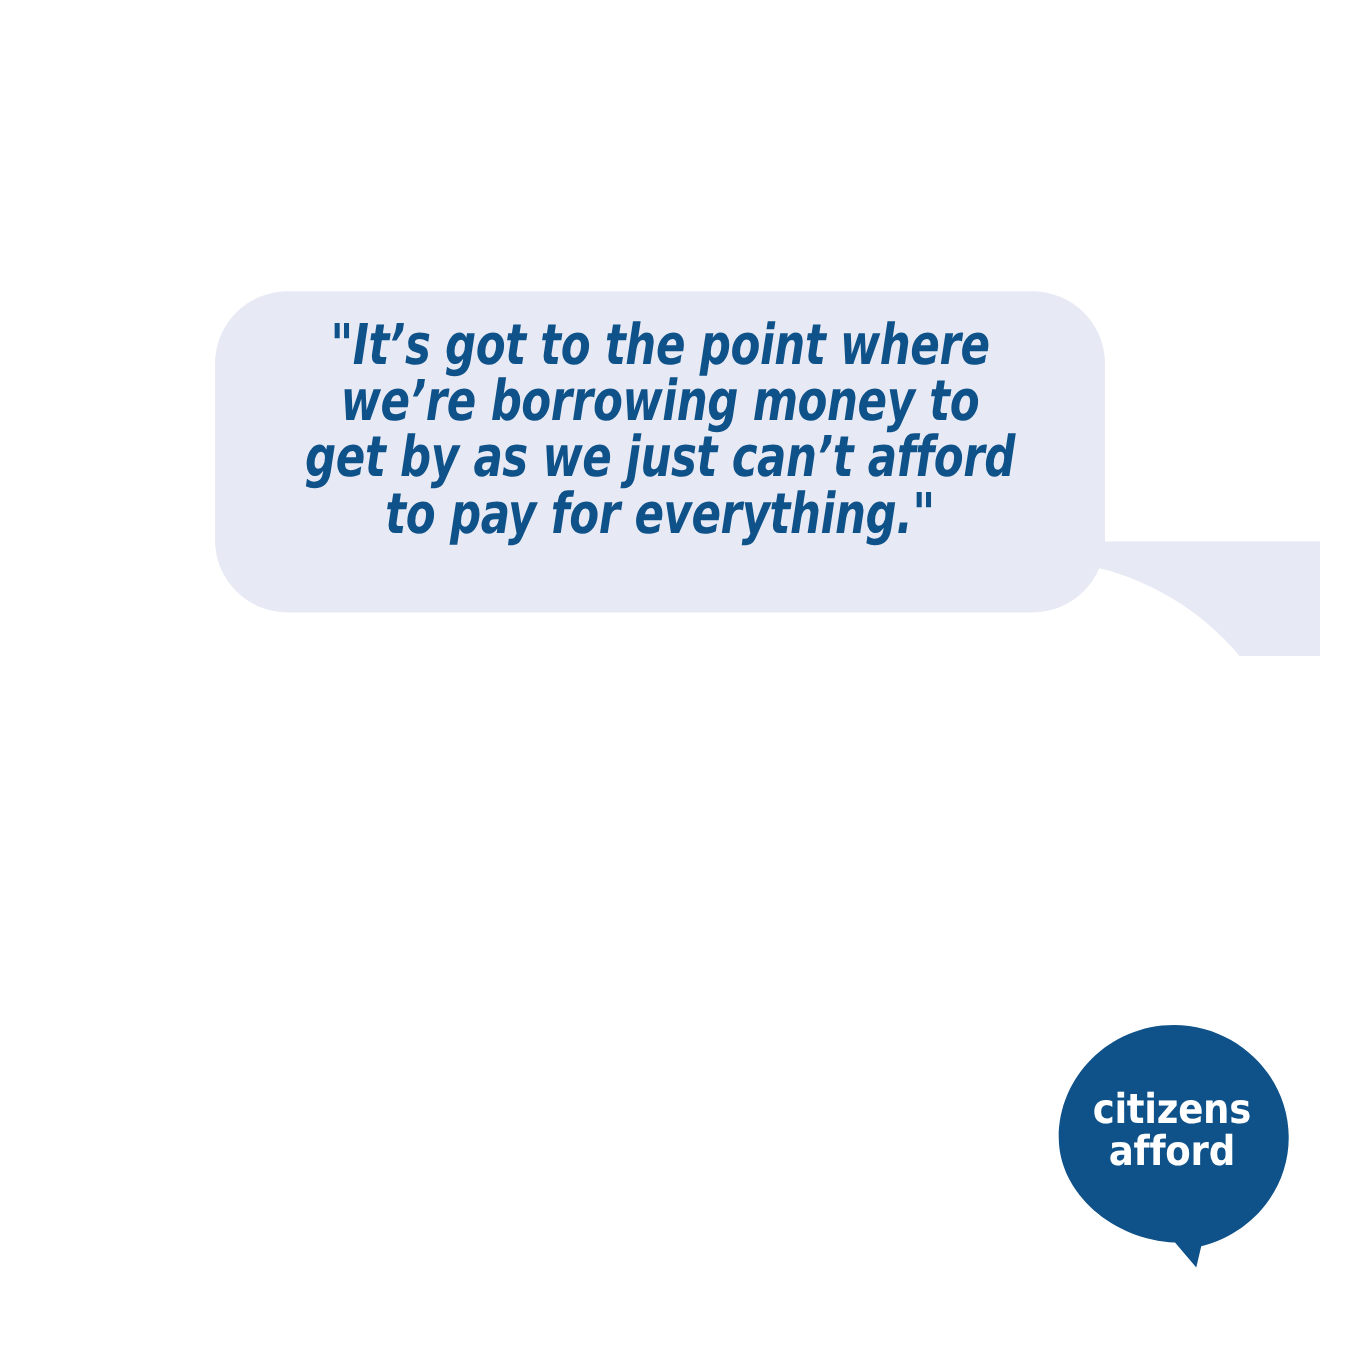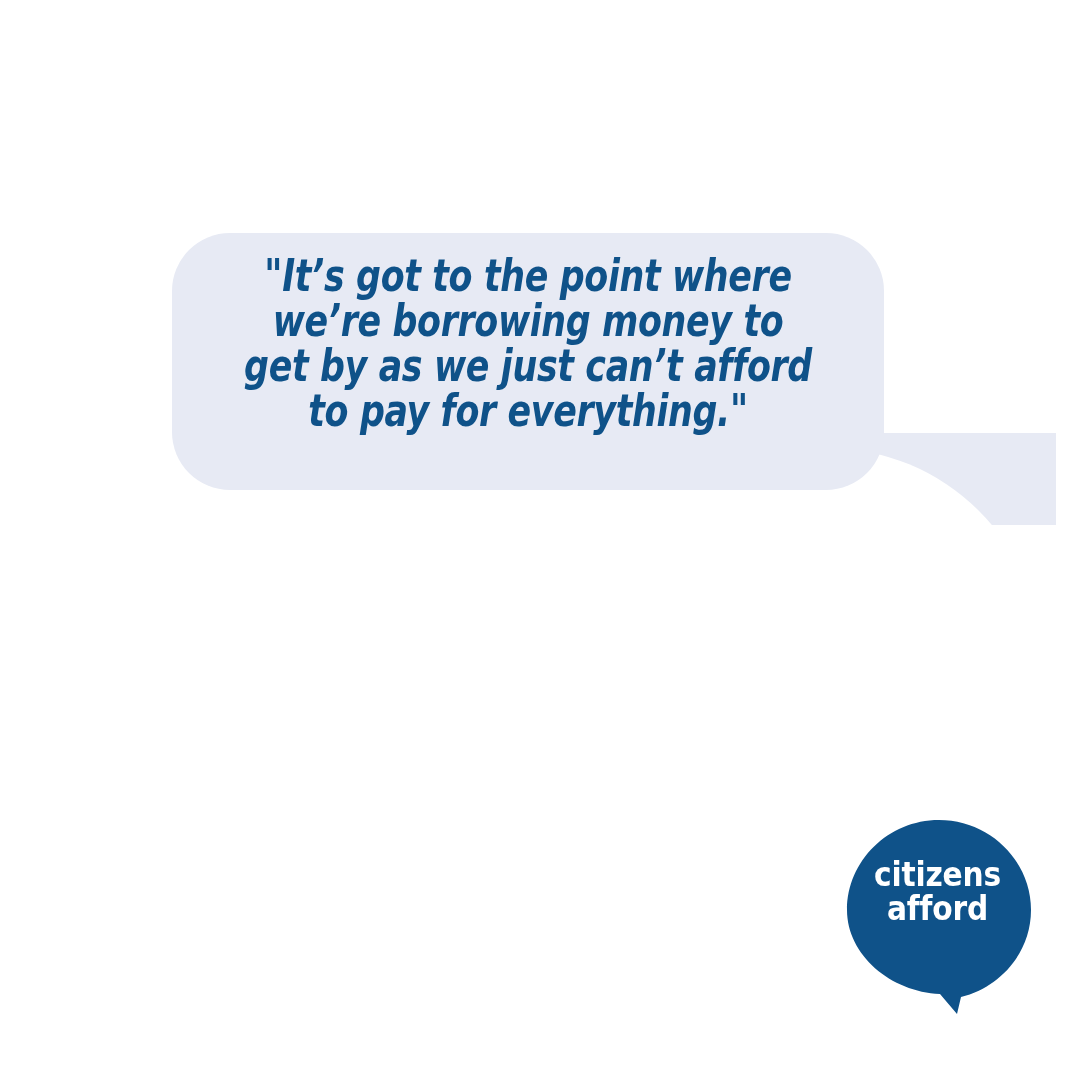--- a/index.html
+++ b/index.html
@@ -118,21 +118,21 @@
     position: absolute;
     left: 845px;
     top: 818px;
     width: 188px;
     height: 215px;
   }
   .logo svg { display: block; }
   .logo-text {
     position: absolute;
     left: 0;
-    top: 40px;
+    top: 52px;
     width: 185px;
     text-align: center;
     font-family: "DejaVu Sans Condensed", "Liberation Sans Narrow", "Liberation Sans", sans-serif;
     font-weight: 700;
     font-size: 33px;
     line-height: 34px;
     letter-spacing: -0.2px;
     color: #ffffff;
   }
 </style>

